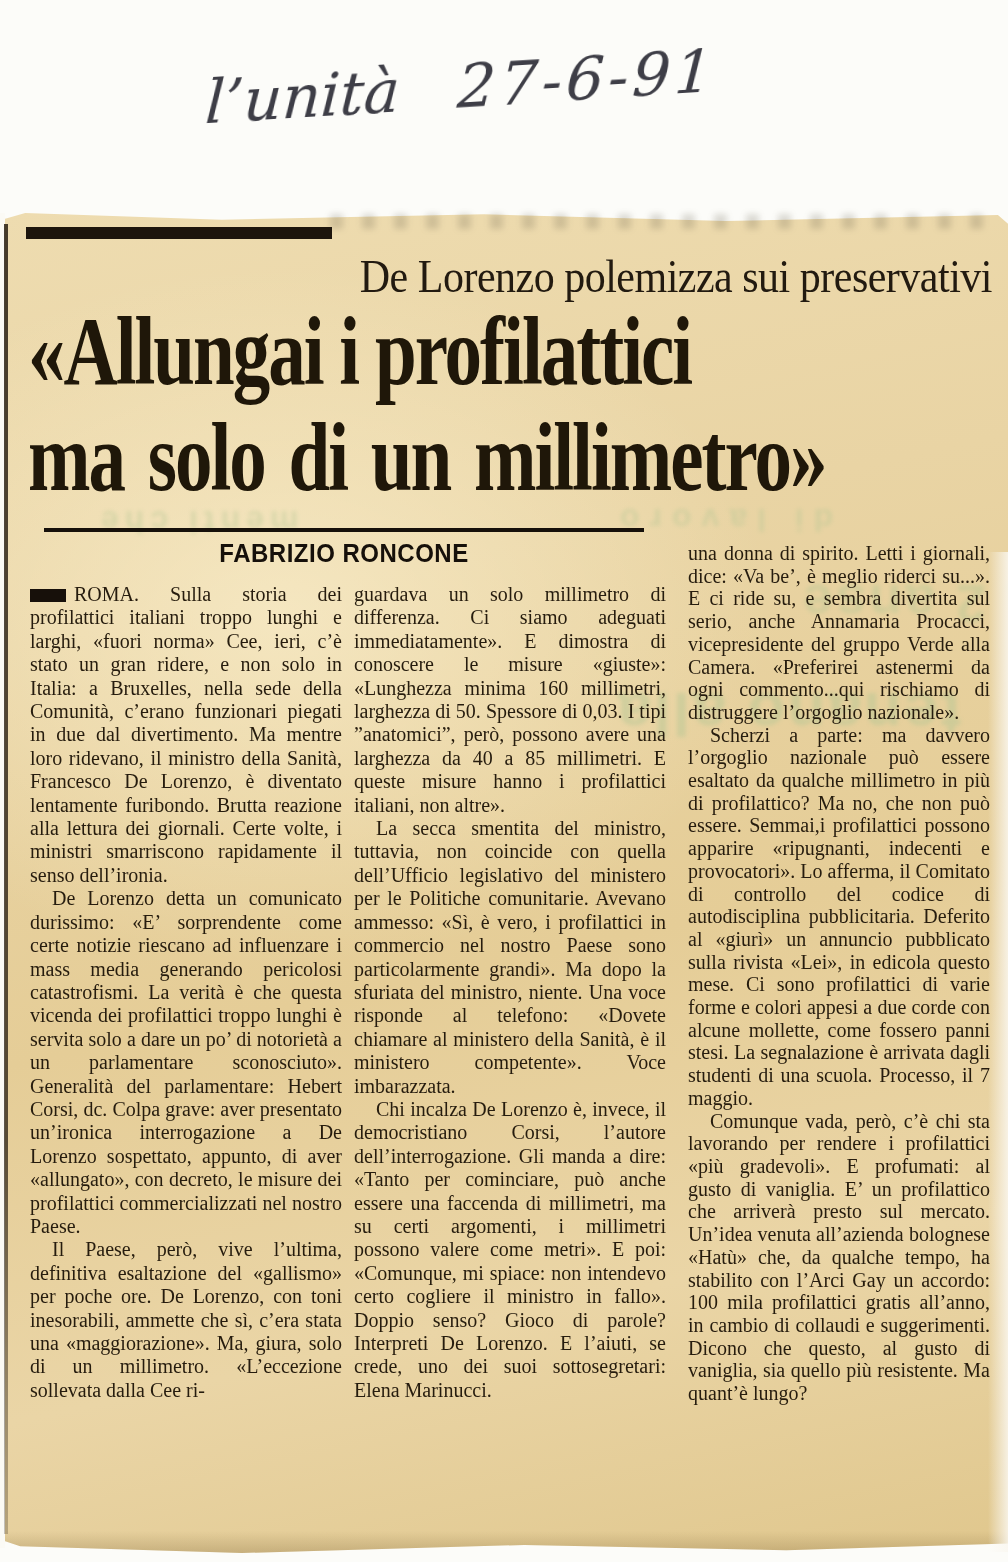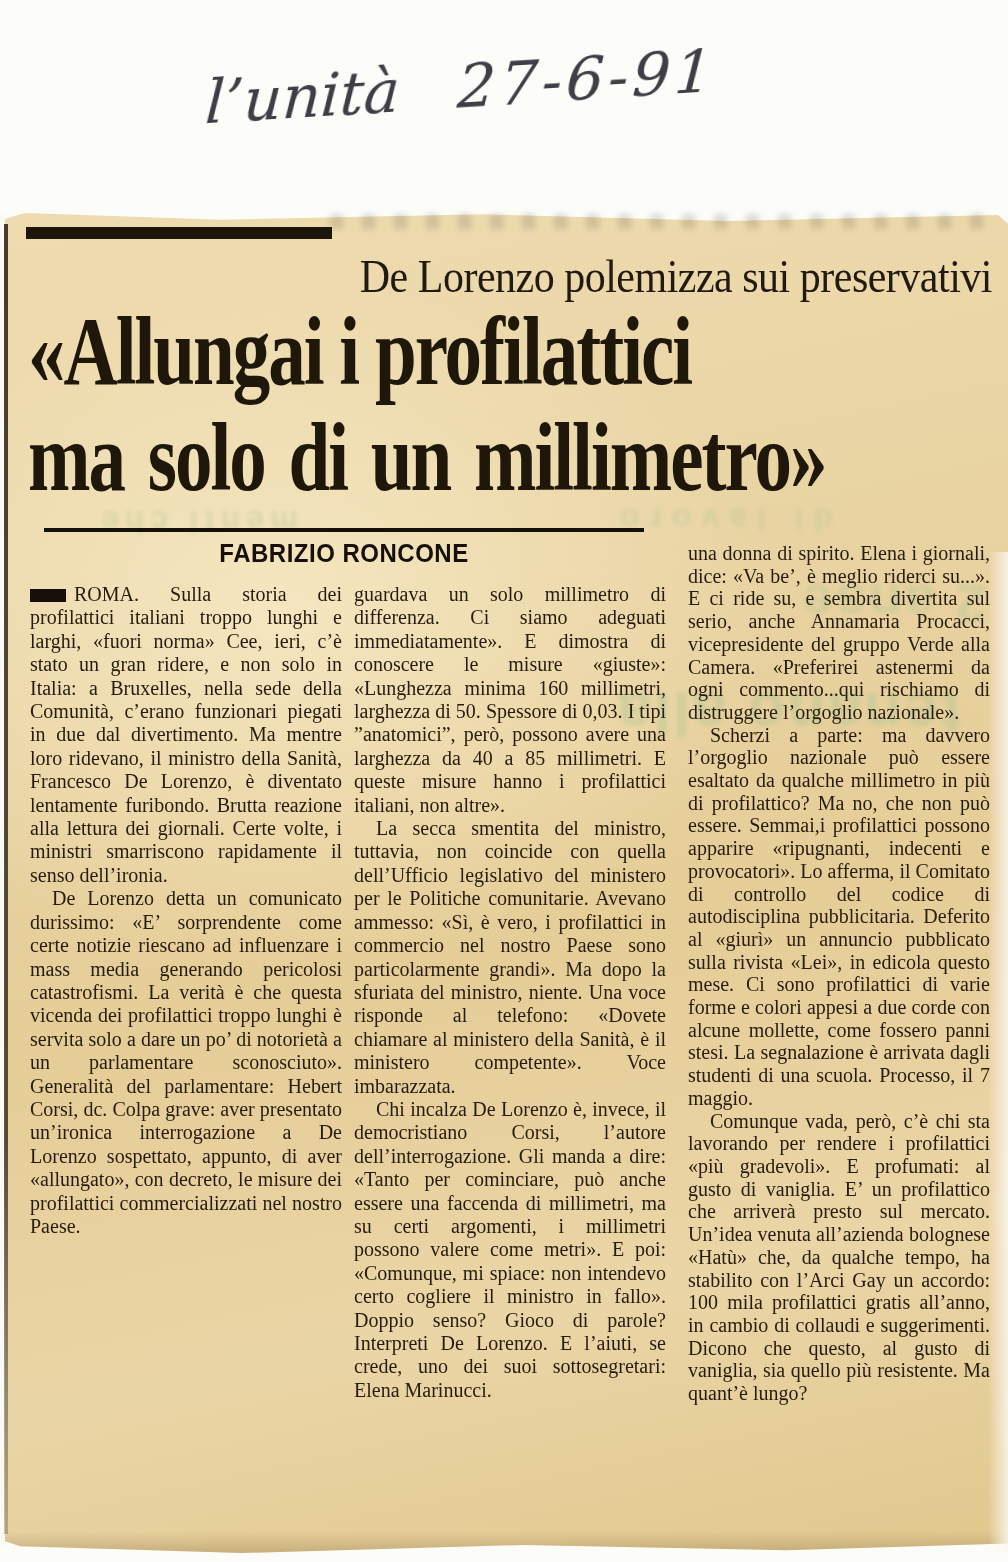--- a/index.html
+++ b/index.html
@@ -140,27 +140,28 @@
 
   <div class="headline-line headline-1">«Allungai i profilattici</div>
   <div class="headline-line headline-2">ma solo di un millimetro»</div>
 
   <div class="byline-rule"></div>
   <div class="byline">FABRIZIO RONCONE</div>
 
   <div class="col col-1">
     <p class="para"><span class="roma-bullet"></span><span>ROMA.</span> <span>Sulla storia dei profilattici italiani troppo lunghi e larghi, «fuori norma» Cee, ieri, c’è stato un gran ridere, e non solo in Italia: a Bruxelles, nella sede della Comunità, c’erano funzionari piegati in due dal divertimento. Ma mentre loro ridevano, il ministro della Sanità, Francesco De Lorenzo, è diventato lentamente furibondo. Brutta reazione alla lettura dei giornali. Certe volte, i ministri smarriscono rapidamente il senso dell’ironia.</span></p>
     <p class="para indent">De Lorenzo detta un comunicato durissimo: «E’ sorprendente come certe notizie riescano ad influenzare i mass media generando pericolosi catastrofismi. La verità è che questa vicenda dei profilattici troppo lunghi è servita solo a dare un po’ di notorietà a un parlamentare sconosciuto». Generalità del parlamentare: Hebert Corsi, dc. Colpa grave: aver presentato un’ironica interrogazione a De Lorenzo sospettato, appunto, di aver «allungato», con decreto, le misure dei profilattici commercializzati nel nostro Paese.</p>
+    <p class="para indent">Il Paese, però, vive l’ultima, definitiva esaltazione del «gallismo» per poche ore. De Lorenzo, con toni inesorabili, ammette che sì, c’era stata una «maggiorazione». Ma, giura, solo di un millimetro. «L’eccezione sollevata dalla Cee ri-</p>
   </div>
 
   <div class="col col-2">
     <p class="para">guardava un solo millimetro di differenza. Ci siamo adeguati immediatamente». E dimostra di conoscere le misure «giuste»: «Lunghezza minima 160 millimetri, larghezza di 50. Spessore di 0,03. I tipi ”anatomici”, però, possono avere una larghezza da 40 a 85 millimetri. E queste misure hanno i profilattici italiani, non altre».</p>
     <p class="para indent">La secca smentita del ministro, tuttavia, non coincide con quella dell’Ufficio legislativo del ministero per le Politiche comunitarie. Avevano ammesso: «Sì, è vero, i profilattici in commercio nel nostro Paese sono particolarmente grandi». Ma dopo la sfuriata del ministro, niente. Una voce risponde al telefono: «Dovete chiamare al ministero della Sanità, è il ministero competente». Voce imbarazzata.</p>
     <p class="para indent">Chi incalza De Lorenzo è, invece, il democristiano Corsi, l’autore dell’interrogazione. Gli manda a dire: «Tanto per cominciare, può anche essere una faccenda di millimetri, ma su certi argomenti, i millimetri possono valere come metri». E poi: «Comunque, mi spiace: non intendevo certo cogliere il ministro in fallo». Doppio senso? Gioco di parole? Interpreti De Lorenzo. E l’aiuti, se crede, uno dei suoi sottosegretari: Elena Marinucci.</p>
   </div>
 
   <div class="col col-3">
-    <p class="para">una donna di spirito. Elena i giornali, dice: «Va be’, è meglio riderci su...». E ci ride su, e sembra divertita sul serio, anche Annamaria Procacci, vicepresidente del gruppo Verde alla Camera. «Preferirei astenermi da ogni commento...qui rischiamo di distruggere l’orgoglio nazionale».</p>
+    <p class="para">una donna di spirito. Letti i giornali, dice: «Va be’, è meglio riderci su...». E ci ride su, e sembra divertita sul serio, anche Annamaria Procacci, vicepresidente del gruppo Verde alla Camera. «Preferirei astenermi da ogni commento...qui rischiamo di distruggere l’orgoglio nazionale».</p>
     <p class="para indent">Scherzi a parte: ma davvero l’orgoglio nazionale può essere esaltato da qualche millimetro in più di profilattico? Ma no, che non può essere. Semmai,i profilattici possono apparire «ripugnanti, indecenti e provocatori». Lo afferma, il Comitato di controllo del codice di autodisciplina pubblicitaria. Deferito al «giurì» un annuncio pubblicato sulla rivista «Lei», in edicola questo mese. Ci sono profilattici di varie forme e colori appesi a due corde con alcune mollette, come fossero panni stesi. La segnalazione è arrivata dagli studenti di una scuola. Processo, il 7 maggio.</p>
     <p class="para indent">Comunque vada, però, c’è chi sta lavorando per rendere i profilattici «più gradevoli». E profumati: al gusto di vaniglia. E’ un profilattico che arriverà presto sul mercato. Un’idea venuta all’azienda bolognese «Hatù» che, da qualche tempo, ha stabilito con l’Arci Gay un accordo: 100 mila profilattici gratis all’anno, in cambio di collaudi e suggerimenti. Dicono che questo, al gusto di vaniglia, sia quello più resistente. Ma quant’è lungo?</p>
   </div>
 
 </div>
 
 </body></html>

